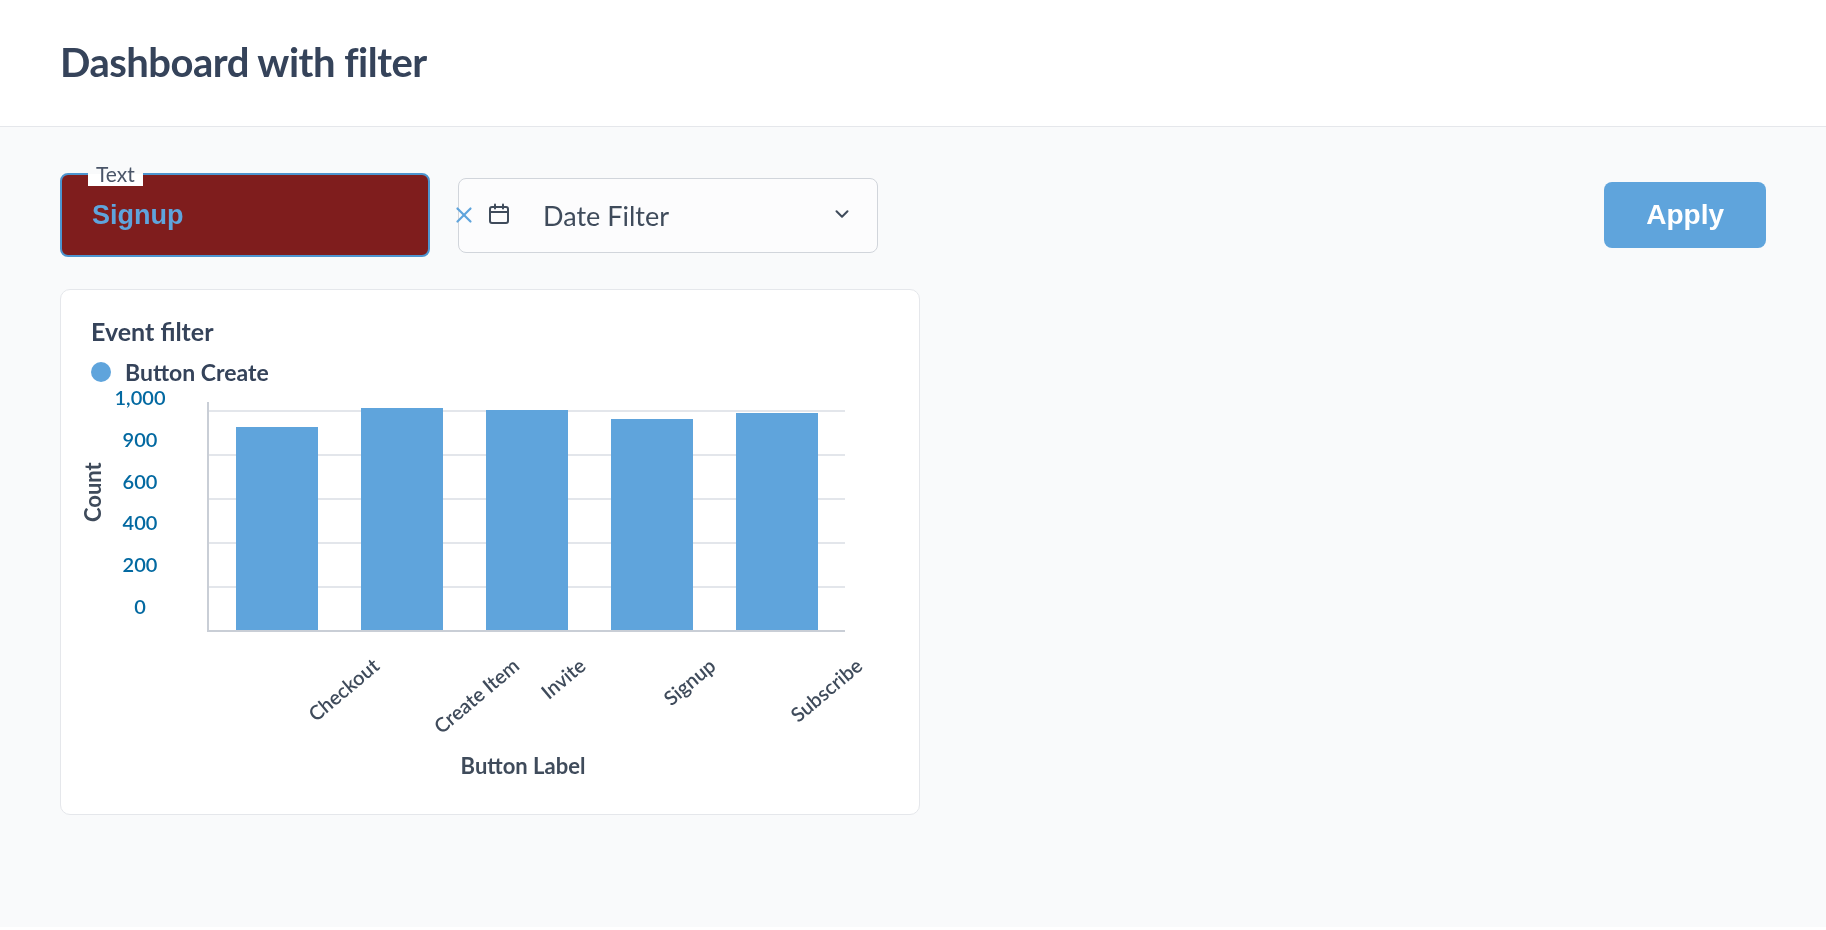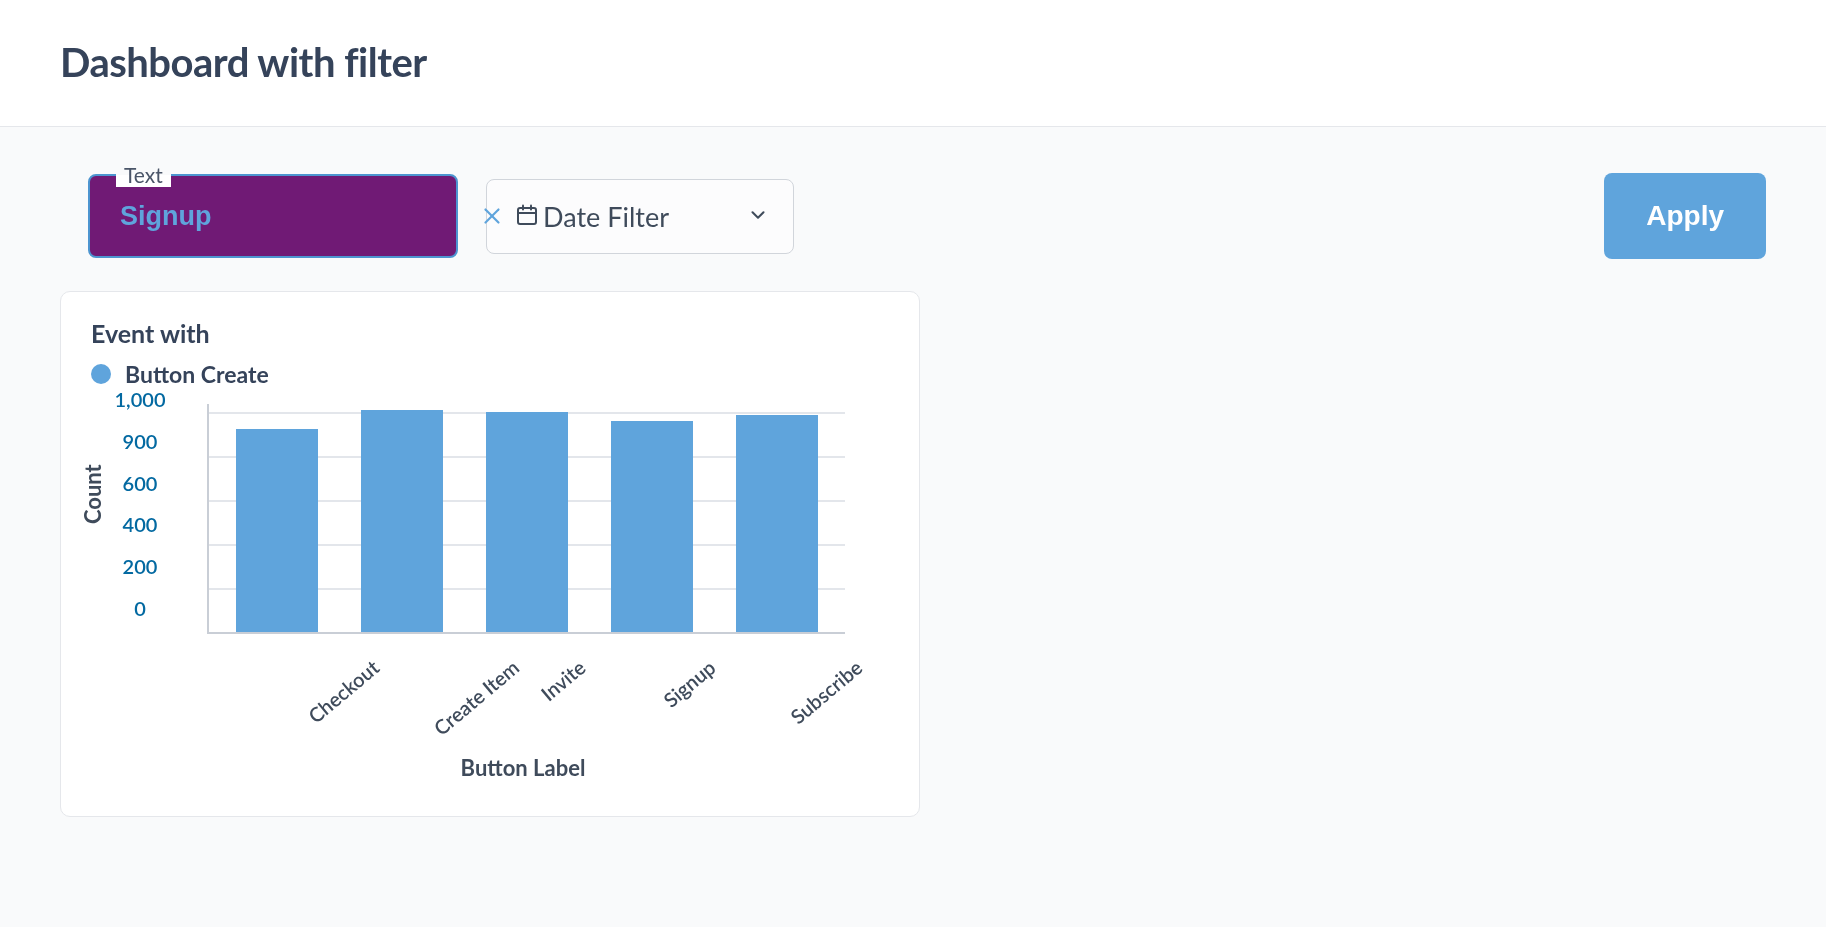--- a/index.html
+++ b/index.html
@@ -51,25 +51,24 @@
     padding-top: 46px;
   }
 
   
   .text-filter {
     position: relative;
     width: 370px;
     height: 84px;
     border: 2px solid var(--blue-border);
     border-radius: 8px;
-    background: #701a75;
+    background: #7f1d1d;
     display: flex;
     align-items: center;
     padding: 0 22px 0 28px;
-    margin-left: 28px;
   }
   .text-filter .float-label {
     position: absolute;
     top: -14px;
     left: 26px;
     font-size: 21px;
     color: var(--text-mid);
     background: linear-gradient(to bottom, var(--page-bg) 0%, var(--page-bg) 50%, #fff 50%, #fff 100%);
     padding: 0 8px;
   }
@@ -91,44 +90,44 @@
     color: var(--blue);
     cursor: pointer;
     background: transparent;
     border: none;
     padding: 0;
   }
   .clear-btn svg { display: block; }
 
   
   .date-filter {
-    width: 308px;
+    width: 420px;
     height: 75px;
     border: 1px solid var(--input-border);
     border-radius: 8px;
     background: #fcfcfd;
     display: flex;
     align-items: center;
     padding: 0 24px 0 28px;
-    gap: 4px;
+    gap: 32px;
     color: var(--text-mid);
     cursor: pointer;
   }
   .date-filter .cal-icon { color: #3f4b5b; flex: 0 0 auto; }
   .date-filter .label {
     flex: 1;
     font-size: 27px;
     color: #3f4b5b;
   }
   .date-filter .chev-icon { color: #3f4b5b; flex: 0 0 auto; }
 
   .spacer { flex: 1; }
 
   .apply-btn {
-    height: 86px;
+    height: 66px;
     padding: 0 42px;
     border: none;
     border-radius: 8px;
     background: var(--blue);
     color: #fff;
     font-size: 28px;
     font-weight: 600;
     cursor: pointer;
   }
 
@@ -307,21 +306,21 @@
         </svg>
       </span>
     </div>
 
     <div class="spacer"></div>
 
     <button class="apply-btn">Apply</button>
   </div>
 
   <div class="card">
-    <h2 class="card-title">Event with</h2>
+    <h2 class="card-title">Event filter</h2>
     <div class="legend">
       <span class="legend-dot"></span>
       <span class="legend-label">Button Create</span>
     </div>
 
     <div class="chart">
       <div class="ylabel">Count</div>
 
       <div class="yticks" id="yticks">
           <div class="ytick" style="bottom: 0px;">0</div>

